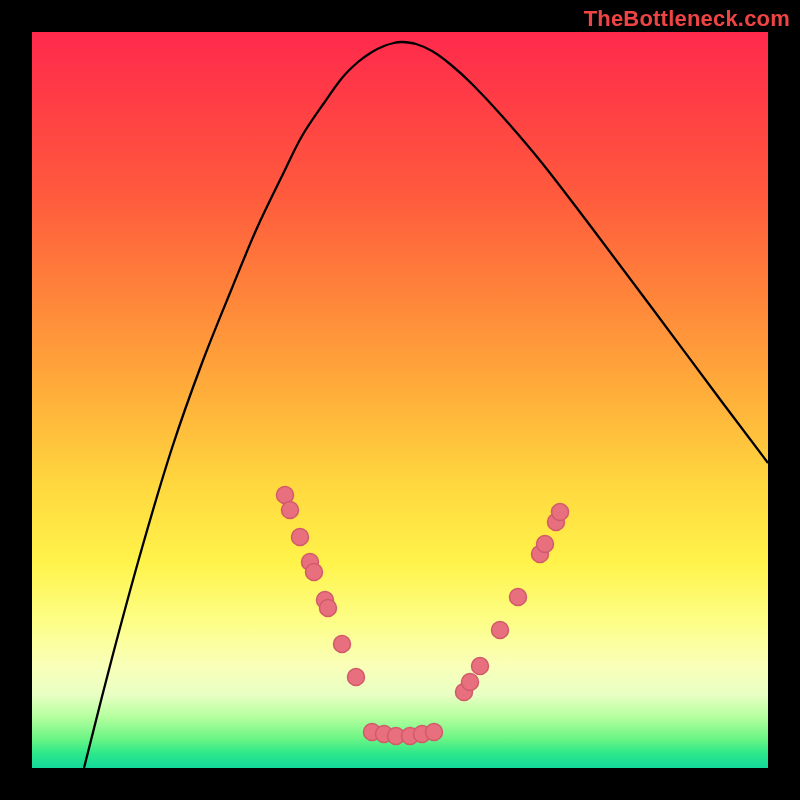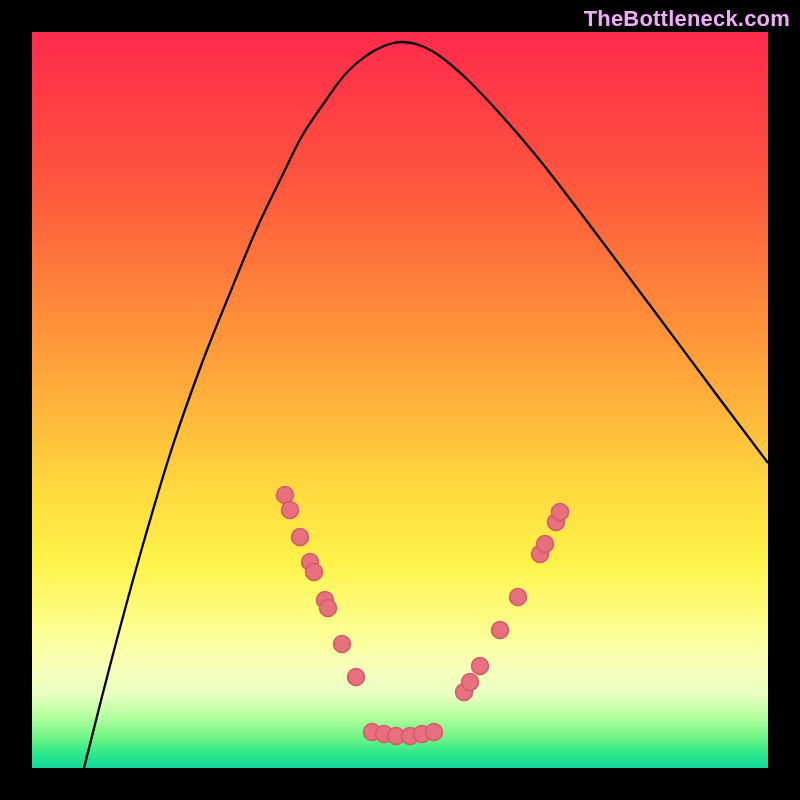--- a/index.html
+++ b/index.html
@@ -11,21 +11,21 @@
     background: #000;
   }
   .watermark {
     position: absolute;
     top: 6px;
     right: 10px;
     z-index: 10;
     font-family: Arial, Helvetica, sans-serif;
     font-size: 22px;
     font-weight: bold;
-    color: #f0abfc;
+    color: #ef4444;
     letter-spacing: 0.2px;
   }
   .plot-area {
     position: absolute;
     left: 32px;
     top: 32px;
     width: 736px;
     height: 736px;
     overflow: hidden;
   }

